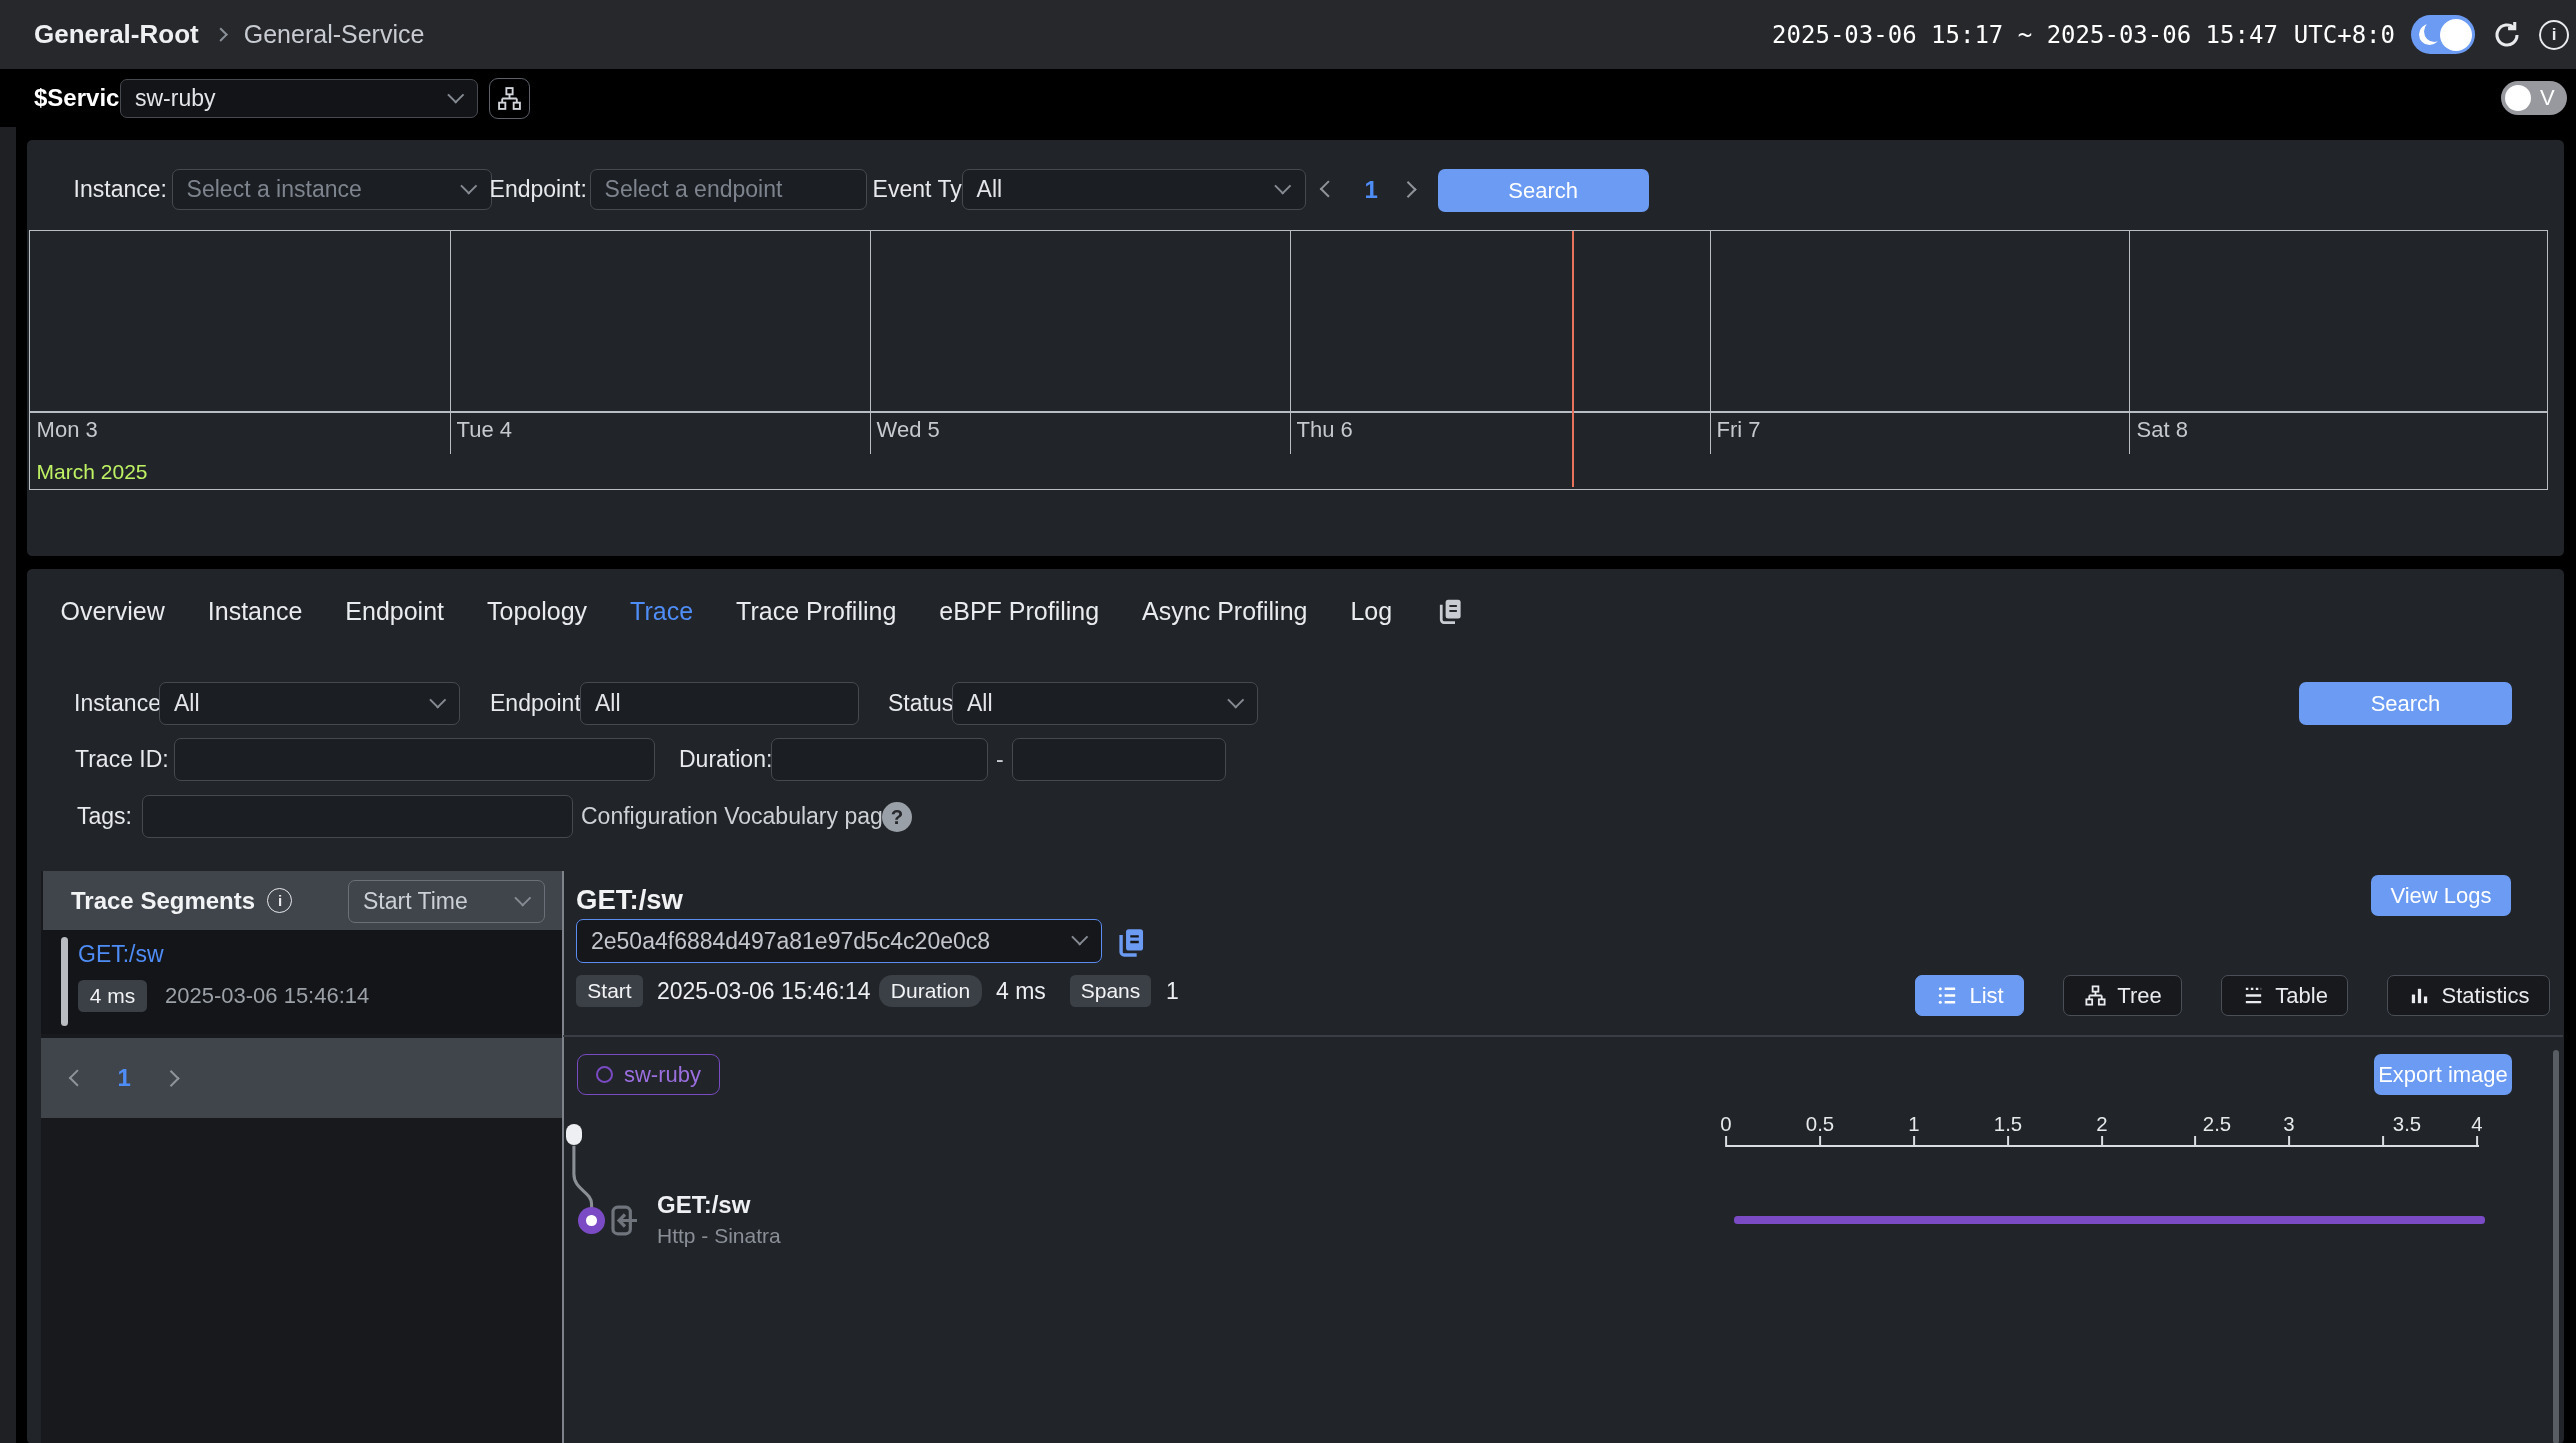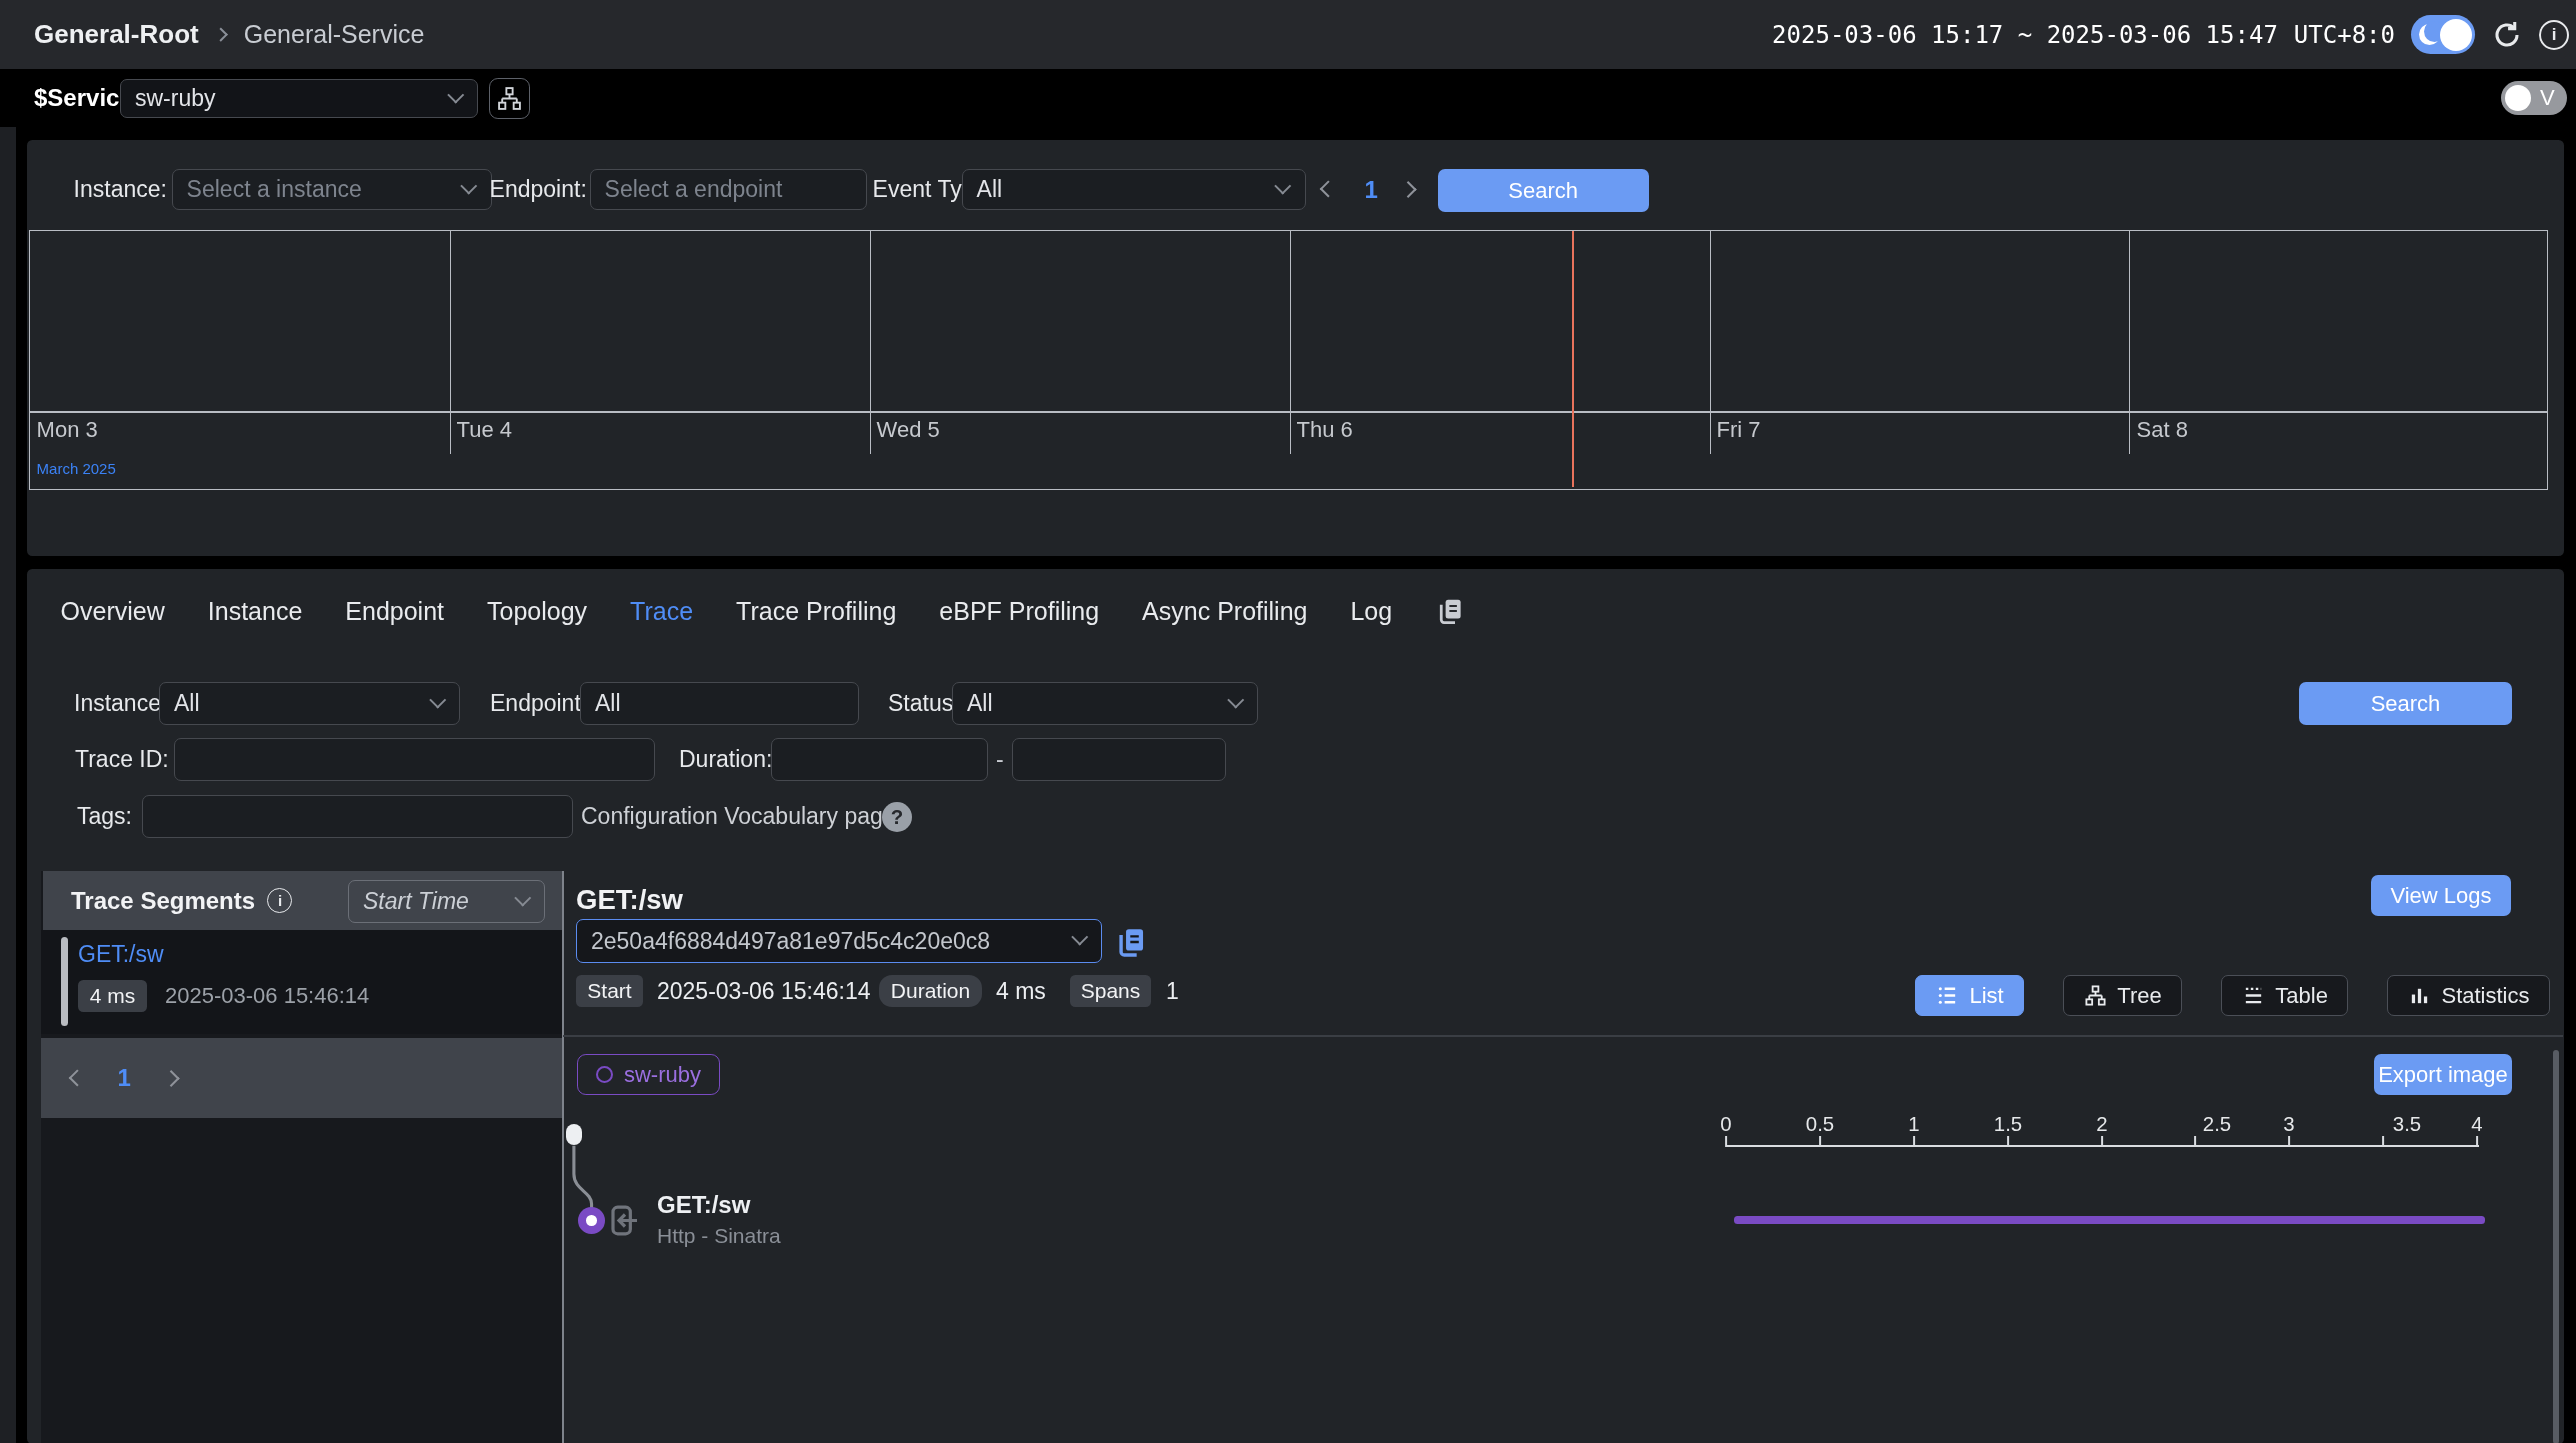--- a/index.html
+++ b/index.html
@@ -41,21 +41,21 @@
   .tabs { position:absolute; left:26.6px; top:580px; width:2537px; height:62px;
           display:flex; align-items:center; gap:43px; padding-left:34px; }
   .tab { font-size:25px; color:#e9ebee; cursor:pointer; white-space:nowrap; }
   .tab.active { color:#4f8df6; }
 
   
   .cal { position:absolute; left:37px; top:230px; width:2519px; height:260px; border:1.8px solid #b9bdc4; }
   .cal-line { position:absolute; top:0; width:1.3px; height:223px; background:#b9bdc4; }
   .cal-sep { position:absolute; left:0; top:180px; width:100%; height:1.8px; background:#b9bdc4; }
   .cal-day { position:absolute; top:186px; font-size:22px; color:#c6c9ce; }
-  .cal-month { position:absolute; left:7px; top:229px; font-size:15px; color:#3b82f6; }
+  .cal-month { position:absolute; left:7px; top:229px; font-size:21px; color:#bef264; }
   .cal-marker { position:absolute; left:1542px; top:0; width:2.7px; height:256px; background:#e8735c; }
 
   
   .view-btn { height:41px; border:1.8px solid #4b4f57; border-radius:7px; background:#17191d;
               color:#e9ebee; font-size:22px; display:flex; align-items:center; justify-content:center;
               gap:10.6px; padding:0 19.5px; cursor:pointer; white-space:nowrap; }
   .view-btn.active { background:#6b9bf3; border-color:#6b9bf3; color:#fff; }
 
   .tick-lbl { position:absolute; top:0; transform:translateX(-50%); font-size:20.4px; color:#e6e8ea; }
   .tick-mark { position:absolute; top:23px; width:1.8px; height:10.6px; background:#dadde1; transform:translateX(-50%); }
@@ -192,21 +192,21 @@
 
   <span class="lbl" style="left:77px;top:795px;line-height:43px;">Tags:</span>
   <input class="inp" style="left: 142px; top: 795px; width: 431px; height: 43px;">
   <span class="lbl" style="left:581px;top:795px;line-height:43px;color:#ced1d6;cursor:pointer;">Configuration Vocabulary page</span>
   <span class="abs" style="left:882px;top:802px;width:30px;height:30px;border-radius:50%;background:#9aa0a8;color:#26282c;font-size:20.4px;font-weight:bold;display:flex;align-items:center;justify-content:center;cursor:pointer;">?</span>
 
   <div class="abs" style="left:41px;top:871px;width:521px;height:573px;background:#17191d;">
     <div class="abs" style="left:2px;top:0;width:521px;height:59px;background:#40444b;display:flex;align-items:center;">
       <span style="margin-left:28px;font-size:24px;font-weight:bold;color:#f2f3f5;">Trace Segments</span>
       <span class="circle-i" style="width:25px;height:25px;margin-left:12.4px;border-width:1.8px;font-size:15px;cursor:pointer;">i</span>
-      <div class="sel" style="left:305px;top:8.9px;width:197px;height:43px;background:transparent;border-color:#6b6f77;color:#ccd0d6;font-style:italic;">
+      <div class="sel" style="left:305px;top:8.9px;width:197px;height:43px;background:transparent;border-color:#6b6f77;color:#ccd0d6;">
         <span>Start Time</span>
         <i class="chev-d"></i>
       </div>
     </div>
 
     <div class="abs" style="left:0;top:59px;width:521px;height:104px;background:#131519;cursor:pointer;">
       <span class="abs" style="left:19.5px;top:7px;width:7px;height:89px;border-radius:3.5px;background:#b9bcc1;"></span>
       <span class="abs" style="left:37px;top:10.6px;font-size:23px;color:#4f8df6;">GET:/sw</span>
       <span class="badge abs" style="left:37px;top:50px;width:69px;height:32px;">4 ms</span>
       <span class="abs" style="left:124px;top:50px;line-height:32px;font-size:22px;color:#9ca1a8;">2025-03-06 15:46:14</span>

